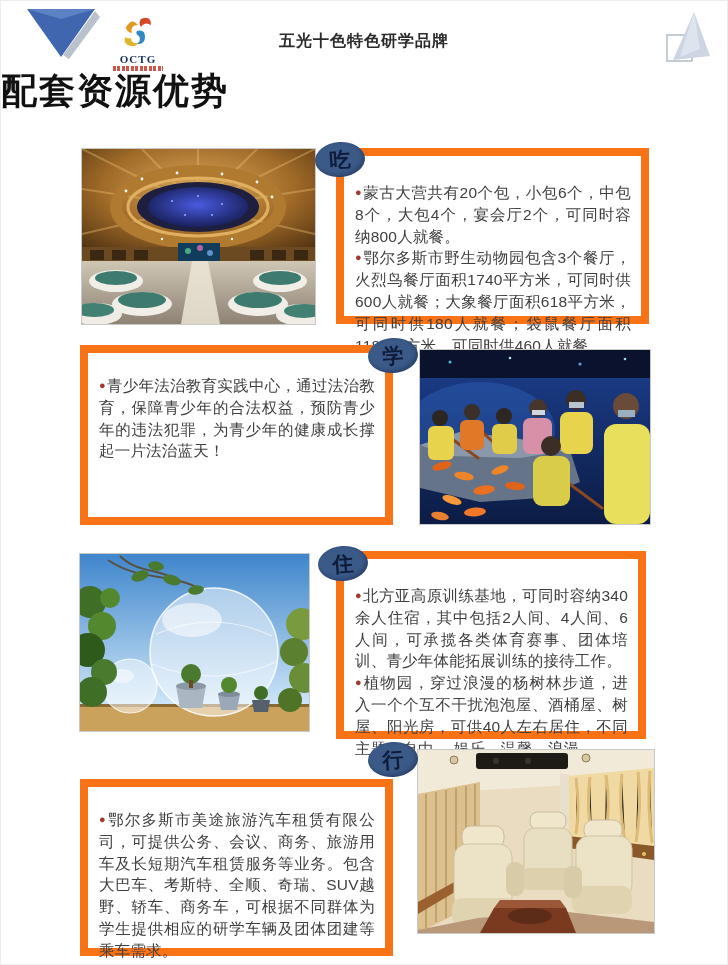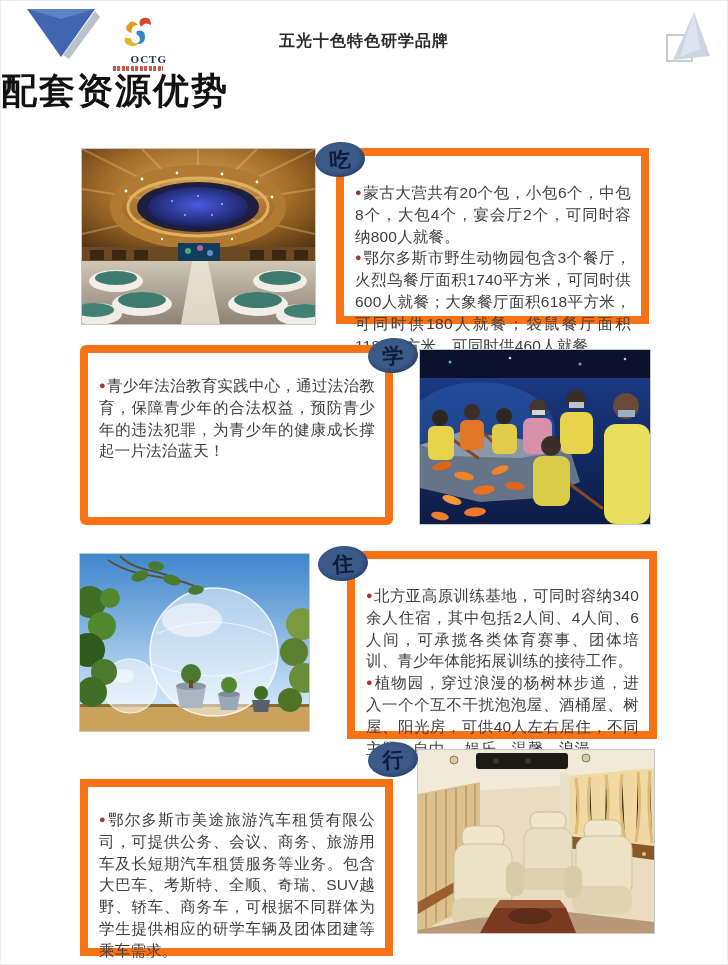--- a/index.html
+++ b/index.html
@@ -7,21 +7,21 @@
   #page{position:relative;width:728px;height:965px;background:#ffffff;overflow:hidden;
         border:1px solid #ededed;box-sizing:border-box;}
 
   
   .subtitle{position:absolute;left:0;top:30px;width:100%;text-align:center;
             font-size:16px;font-weight:700;color:#2b2b2b;letter-spacing:1px;}
   .title{position:absolute;left:0;top:66px;width:100%;text-align:left;
          font-size:36px;font-weight:800;color:#111;letter-spacing:2px;}
   .logo{position:absolute;left:24px;top:8px;width:150px;height:58px;}
   .logo svg{position:absolute;left:0;top:0;}
-  .octg-wrap{position:absolute;left:84px;top:10px;width:58px;text-align:right;}
+  .octg-wrap{position:absolute;left:84px;top:10px;width:58px;text-align:center;}
   .octg-text{font-family:"Liberation Serif",serif;font-weight:700;font-size:11px;
              color:#16305e;letter-spacing:1px;line-height:11px;margin-top:1px;}
   .octg-tagline{height:5px;margin:1px 4px 0 4px;
      background:repeating-linear-gradient(90deg,#c33a2e 0 3px,#ffffff00 3px 4.5px);
      opacity:.85;}
   .corner-icon{position:absolute;right:10px;top:8px;width:64px;height:58px;}
 
   
   .photo{position:absolute;border:1px solid #c9c9c9;box-sizing:border-box;overflow:hidden;background:#ddd;}
   .photo svg{display:block;}
@@ -157,21 +157,21 @@
       </svg>
     </div>
     <div class="badge" style="left:314px;top:141px;">吃</div>
     <div class="tbox" style="left:335px;top:147px;width:313px;height:176px;">
       <p class="para"><span class="dot">●</span><span>蒙古大营共有20个包，小包6个，中包8个，大包4个，宴会厅2个，可同时容纳800人就餐。</span></p>
       <p class="para"><span class="dot">●</span><span>鄂尔多斯市野生动物园包含3个餐厅，火烈鸟餐厅面积1740平方米，可同时供600人就餐；大象餐厅面积618平方米，可同时供180人就餐；袋鼠餐厅面积 1180平方米，可同时供460人就餐。</span></p>
     </div>
   </div>
 
   <div>
-    <div class="tbox badge-right" style="left:79px;top:344px;width:313px;height:180px;border-radius:6px;">
+    <div class="tbox badge-right" style="left:79px;top:344px;width:313px;height:180px;">
       <p class="para"><span class="dot">●</span><span>青少年法治教育实践中心，通过法治教育，保障青少年的合法权益，预防青少年的违法犯罪，为青少年的健康成长撑起一片法治蓝天！</span></p>
     </div>
     <div class="badge" style="left:367px;top:337px;">学</div>
     <div class="photo" style="left:418px;top:348px;width:232px;height:176px;">
       <svg width="230" height="174" viewBox="0 0 230 174">
         <defs>
           <linearGradient id="aqbg" x1="0" y1="0" x2="0" y2="1">
             <stop offset="0%" stop-color="#1c3f8e"></stop>
               <stop offset="100%" stop-color="#0c1c44"></stop>
           </linearGradient>
@@ -280,21 +280,21 @@
             <rect x="109" y="126" width="4" height="8" fill="#6a4a28"></rect>
           <path d="M138,140 h22 l-3,16 h-16 Z" fill="#9aa8b8"></path>
             <ellipse cx="149" cy="140" rx="11" ry="3" fill="#7e8c9c"></ellipse>
           <circle cx="149" cy="131" r="8" fill="#54882f"></circle>
           <path d="M172,146 h18 l-2,12 h-14 Z" fill="#55606c"></path>
             <circle cx="181" cy="139" r="7" fill="#3f6e26"></circle>
         </g>
       </svg>
     </div>
     <div class="badge" style="left:317px;top:545px;">住</div>
-    <div class="tbox" style="left:346px;top:550px;width:310px;height:188px;">
+    <div class="tbox" style="left:335px;top:550px;width:310px;height:188px;">
       <p class="para"><span class="dot">●</span><span>北方亚高原训练基地，可同时容纳340余人住宿，其中包括2人间、4人间、6人间，可承揽各类体育赛事、团体培训、青少年体能拓展训练的接待工作。</span></p>
       <p class="para"><span class="dot">●</span><span>植物园，穿过浪漫的杨树林步道，进入一个个互不干扰泡泡屋、酒桶屋、树屋、阳光房，可供40人左右居住，不同主题，自由、 娱乐、温馨、浪漫……</span></p>
     </div>
   </div>
 
   <div>
     <div class="tbox badge-right" style="left:79px;top:750px;width:313px;height:177px;margin-top:28px;">
       <p class="para"><span class="dot">●</span><span>鄂尔多斯市美途旅游汽车租赁有限公司，可提供公务、会议、商务、旅游用车及长短期汽车租赁服务等业务。包含大巴车、考斯特、全顺、奇瑞、SUV越野、轿车、商务车，可根据不同群体为学生提供相应的研学车辆及团体团建等乘车需求。</span></p>
     </div>
     <div class="badge" style="left:367px;top:741px;">行</div>

